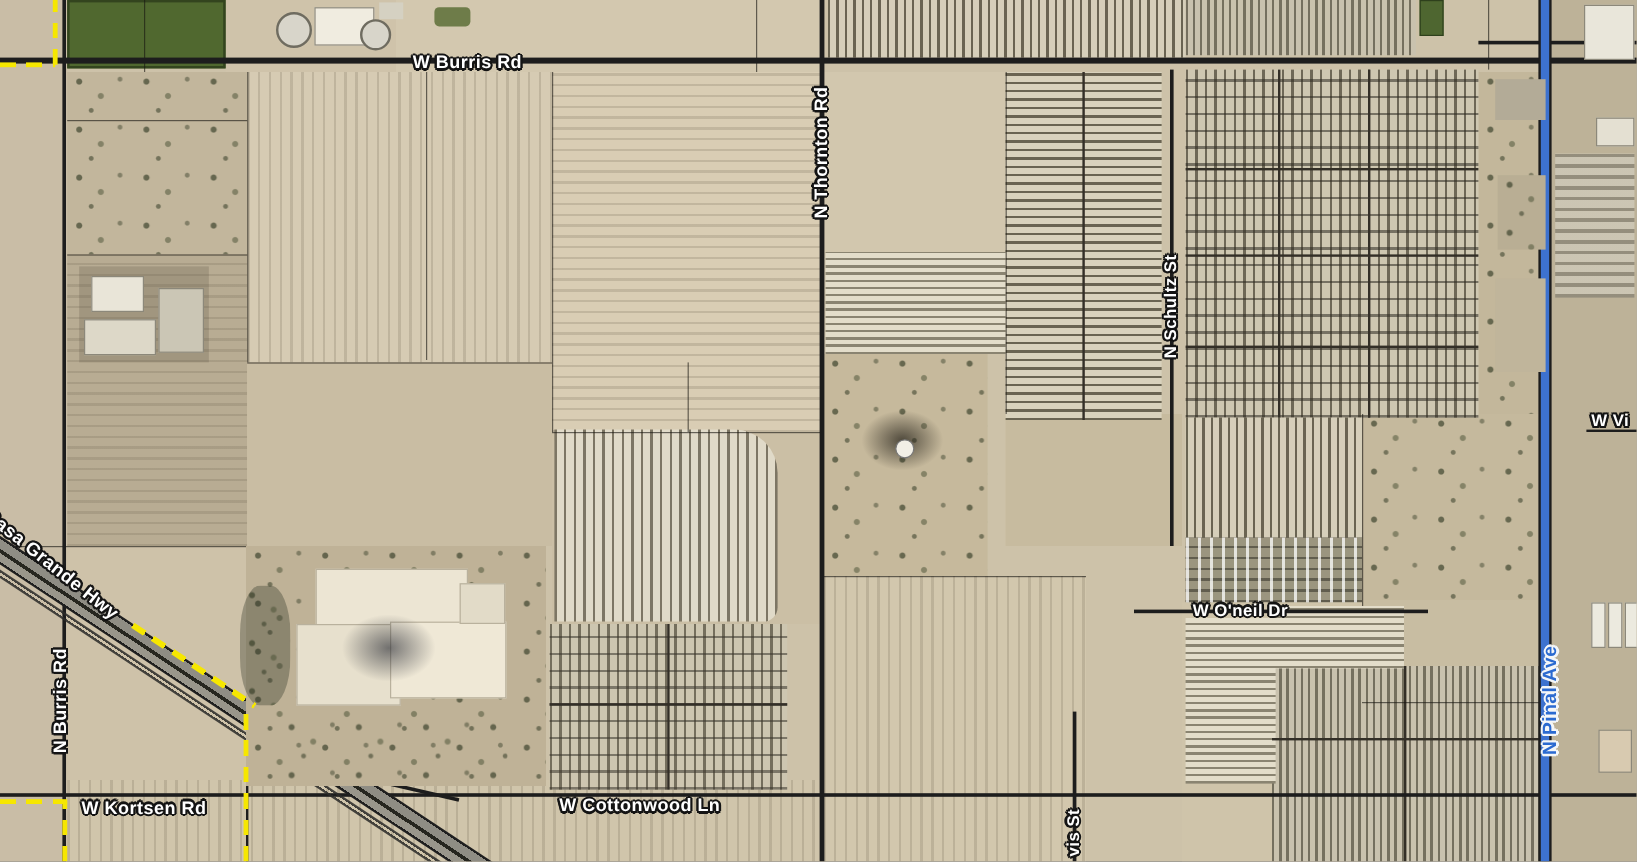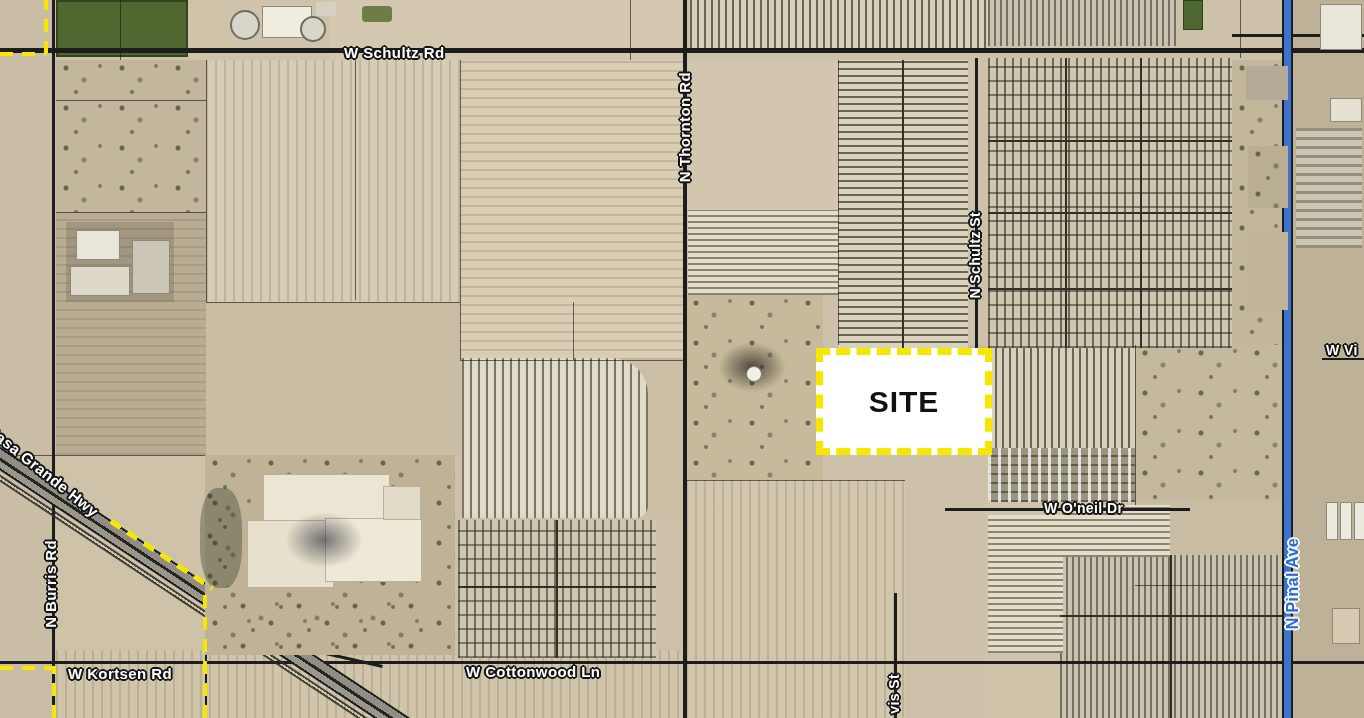--- a/index.html
+++ b/index.html
@@ -186,28 +186,25 @@
   <div class="p" style="left:718px;top:342px;width:68px;height:50px;z-index:8;background:radial-gradient(closest-side,rgba(30,27,20,.7),rgba(30,27,20,0));"></div>
   <div class="p" style="left:746px;top:366px;width:14px;height:14px;border-radius:50%;background:#f2efe6;border:1px solid #777;z-index:9;"></div>
 
   <div class="yd-v" style="left:44px;top:0;height:54px;"></div>
   <div class="yd-h" style="left:0;top:52px;width:46px;"></div>
   <div class="ydiag"></div>
   <div class="yd-v" style="left:203px;top:588px;height:130px;"></div>
   <div class="yd-h" style="left:0;top:666px;width:56px;"></div>
   <div class="yd-v" style="left:52px;top:668px;height:50px;"></div>
 
-  <div id="site">
-    <span>SITE</span>
-  </div>
-
-  <div class="lbl" style="left:344px;top:44px;">W Schultz Rd</div>
+
+  <div class="lbl" style="left:344px;top:44px;">W Burris Rd</div>
   <div class="lbl lbl-v" style="left:676px;top:72px;">N Thornton Rd</div>
   <div class="lbl lbl-v" style="left:967px;top:212px;font-size:14px;">N Schultz St</div>
-  <div class="lbl" style="left:1044px;top:500px;font-size:14px;">W O'neil Dr</div>
+  <div class="lbl" style="left:994px;top:500px;font-size:14px;">W O'neil Dr</div>
   <div class="lbl" style="left:1326px;top:342px;font-size:14px;">W Vi</div>
   <div class="lbl lbl-v lbl-blue" style="left:1284px;top:538px;font-size:16px;">N Pinal Ave</div>
   <div class="lbl" style="left:-6px;top:421px;font-size:15.5px;transform:rotate(38.5deg);transform-origin:0 0;">Casa Grande Hwy</div>
   <div class="lbl lbl-v" style="left:42px;top:540px;">N Burris Rd</div>
   <div class="lbl" style="left:68px;top:665px;">W Kortsen Rd</div>
   <div class="lbl" style="left:466px;top:663px;">W Cottonwood Ln</div>
   <div class="lbl lbl-v" style="left:886px;top:674px;font-size:14px;">vis St</div>
 
 </div>
 

